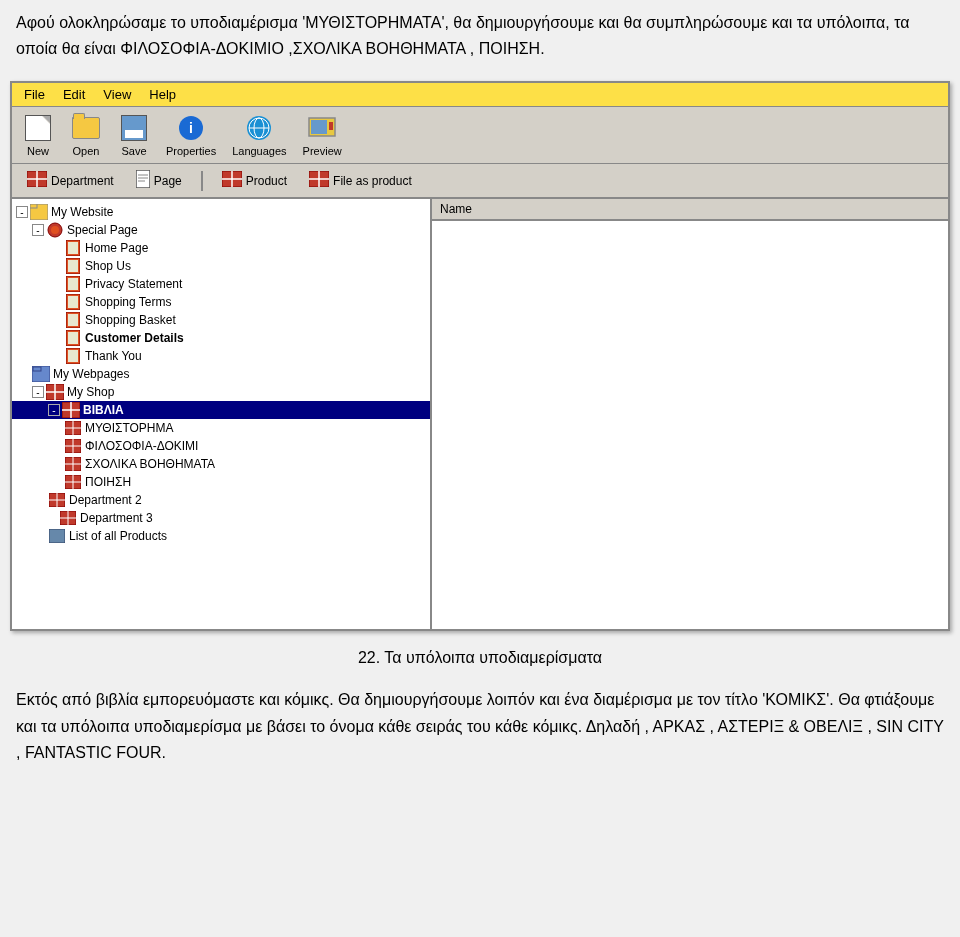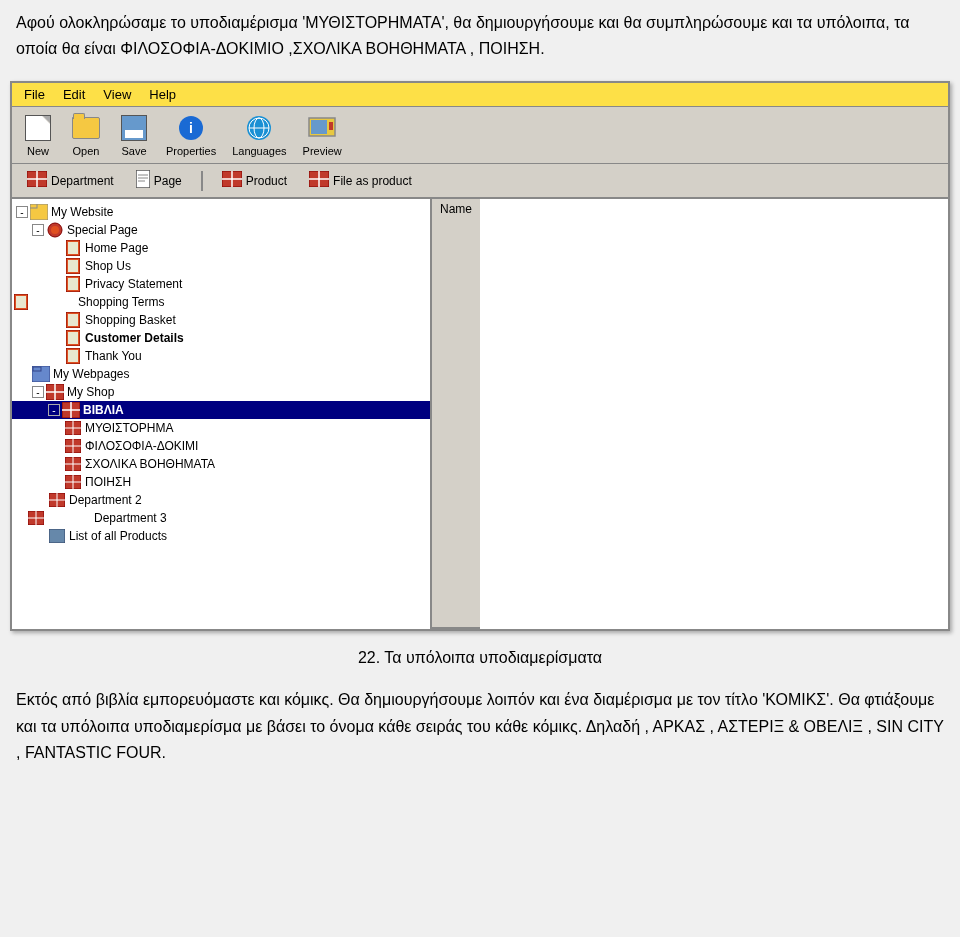--- a/index.html
+++ b/index.html
@@ -222,21 +222,21 @@
       justify-content: center;
       margin-right: 3px;
       flex-shrink: 0;
     }
 
     
     .right-pane {
       flex: 1;
       background: #fff;
       display: flex;
-      flex-direction: row;
+      flex-direction: column;
     }
     .right-pane-header {
       background: #d4d0c8;
       padding: 3px 8px;
       font-size: 12px;
       border-bottom: 2px solid #888;
     }
     .right-pane-content {
       flex: 1;
       background: #fff;
@@ -427,21 +427,21 @@
       <div class="tree-item" style="padding-left:52px;">
         <span class="tree-icon">
           <svg width="14" height="16" viewBox="0 0 14 16">
             <rect width="14" height="16" fill="#e05020" stroke="#800000" stroke-width="1"></rect>
             <rect x="2" y="2" width="10" height="12" fill="#e8e8d0"></rect>
           </svg>
         </span>
         <span>Privacy Statement</span>
       </div>
 
-      <div class="tree-item" style="gap:45px;">
+      <div class="tree-item" style="padding-left:52px;">
         <span class="tree-icon">
           <svg width="14" height="16" viewBox="0 0 14 16">
             <rect width="14" height="16" fill="#e05020" stroke="#800000" stroke-width="1"></rect>
             <rect x="2" y="2" width="10" height="12" fill="#e8e8d0"></rect>
           </svg>
         </span>
         <span>Shopping Terms</span>
       </div>
 
       <div class="tree-item" style="padding-left:52px;">
@@ -556,21 +556,21 @@
         <span class="tree-icon">
           <svg width="16" height="14" viewBox="0 0 16 14">
             <rect width="16" height="14" fill="#c0392b" stroke="#800000" stroke-width="1"></rect>
             <line x1="8" y1="0" x2="8" y2="14" stroke="#fff" stroke-width="1"></line>
             <line x1="0" y1="7" x2="16" y2="7" stroke="#fff" stroke-width="1"></line>
           </svg>
         </span>
         <span>Department 2</span>
       </div>
 
-      <div class="tree-item" style="padding-left:15px;gap:46px;">
+      <div class="tree-item" style="padding-left:47px;">
         <span class="tree-icon">
           <svg width="16" height="14" viewBox="0 0 16 14">
             <rect width="16" height="14" fill="#c0392b" stroke="#800000" stroke-width="1"></rect>
             <line x1="8" y1="0" x2="8" y2="14" stroke="#fff" stroke-width="1"></line>
             <line x1="0" y1="7" x2="16" y2="7" stroke="#fff" stroke-width="1"></line>
           </svg>
         </span>
         <span>Department 3</span>
       </div>
 

